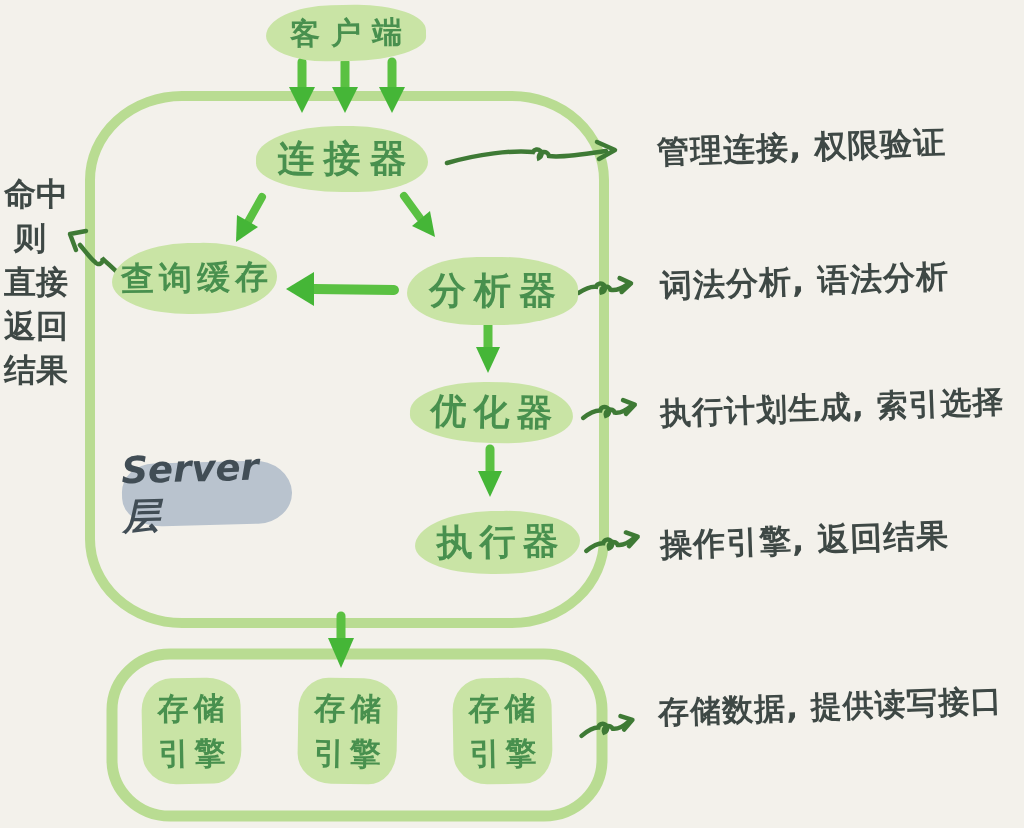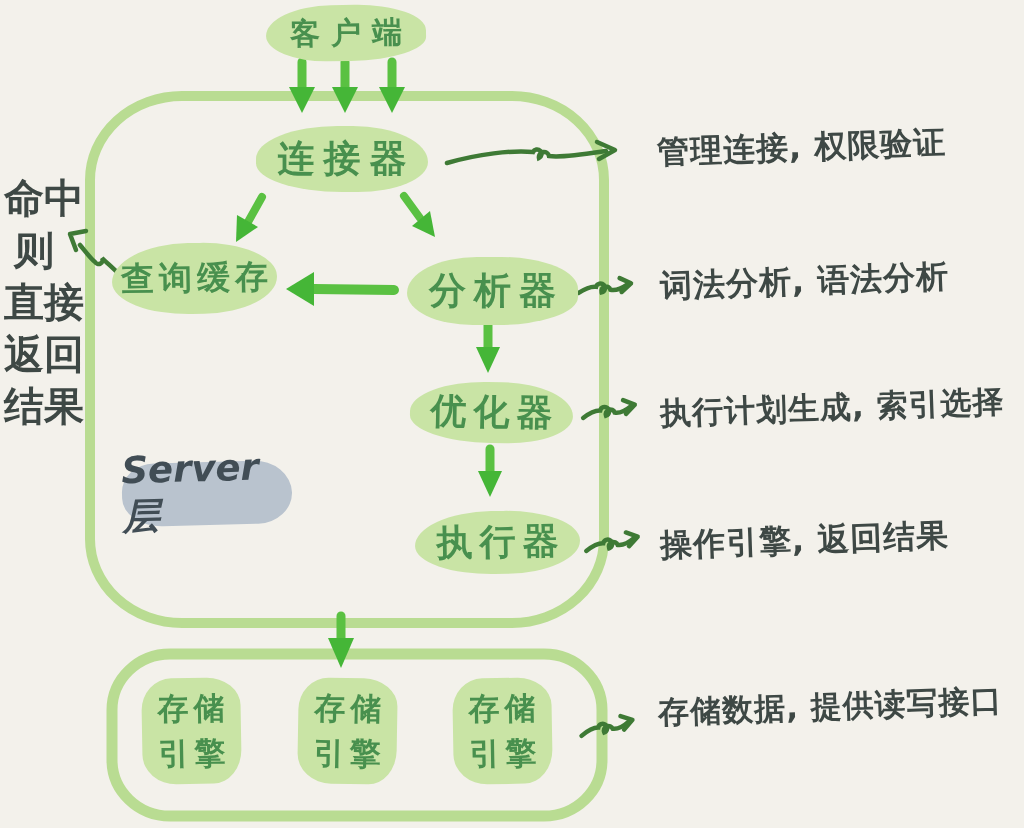--- a/index.html
+++ b/index.html
@@ -41,21 +41,21 @@
   .engine-3{left:453px;transform:rotate(-1deg);}
   .annotation{
     position:absolute;z-index:2;color:#3e4845;font-weight:bold;
     font-size:32px;letter-spacing:1px;white-space:nowrap;transform:rotate(-2deg);
   }
   .ann-connector{left:657px;top:126px;}
   .ann-analyzer{left:660px;top:260px;}
   .ann-optimizer{left:660px;top:387px;font-size:31px;}
   .ann-executor{left:660px;top:519px;}
   .ann-storage{left:658px;top:686px;font-size:31px;}
-  .cache-note{position:absolute;z-index:2;left:4px;top:178px;width:80px;color:#3e4845;font-weight:bold;font-size:40px;line-height:1.0;}
+  .cache-note{position:absolute;z-index:2;left:4px;top:178px;width:80px;color:#3e4845;font-weight:bold;font-size:32px;line-height:1.0;}
   .note-line{margin-bottom:12px;white-space:nowrap;}
   .note-line:nth-child(2){margin-left:10px;}
 </style>
 </head>
 <body>
 
 <svg class="layer" width="1024" height="828" viewBox="0 0 1024 828">
   <defs>
     <path id="curl" d="M0,8 C7,4 13,2 18,3 a4.5,4.5 0 1 1 5,6 a4.5,4.5 0 1 1 9,-2 C38,9 44,6 49,3" fill="none" stroke="#3e7a35" stroke-width="4.5" stroke-linecap="round"></path>
     <path id="curlhead" d="M42,-4 L53,2 L43,10" fill="none" stroke="#3e7a35" stroke-width="4.5" stroke-linecap="round" stroke-linejoin="round"></path>

